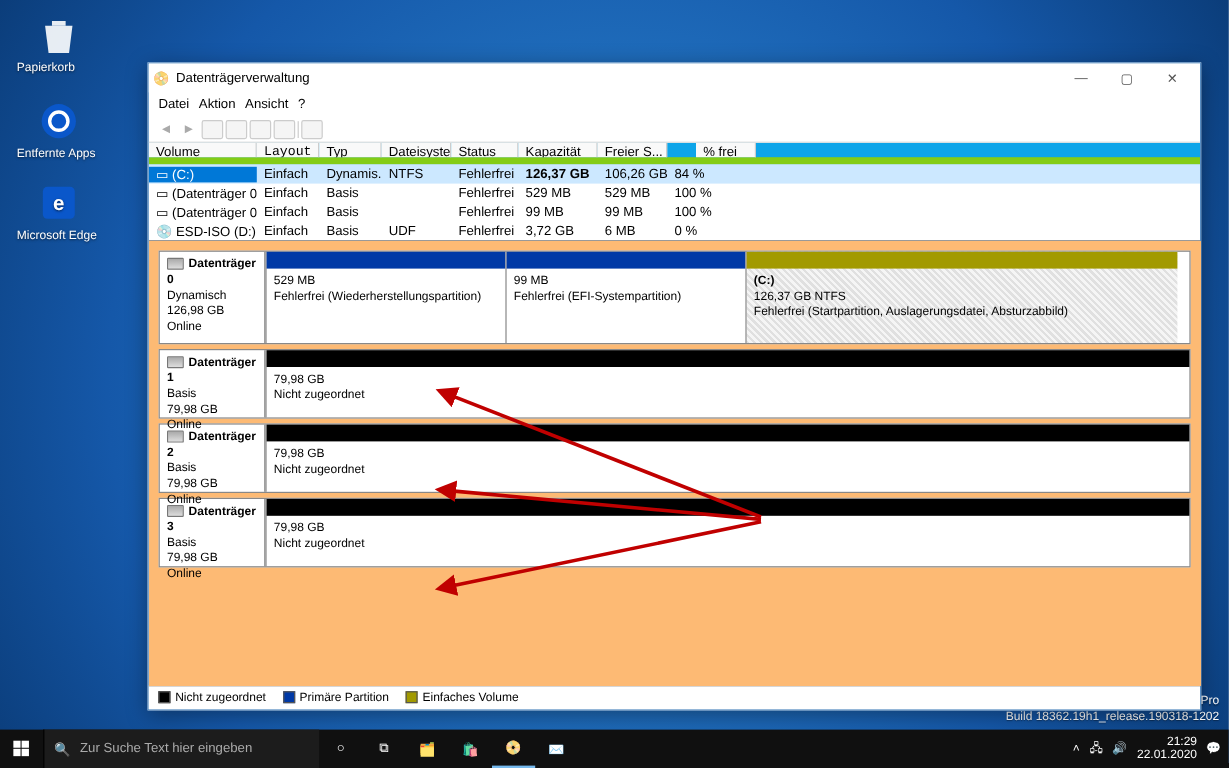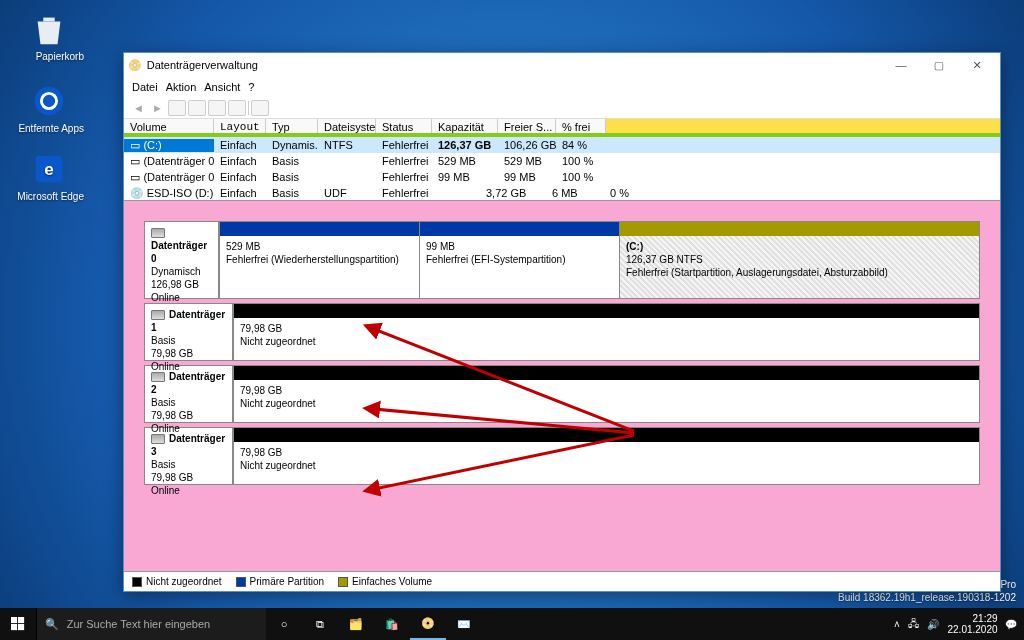--- a/index.html
+++ b/index.html
@@ -1,36 +1,36 @@
 <!DOCTYPE html>
 <html><head>
 <meta charset="utf-8">
 <style>
   * { box-sizing: border-box; }
   body { margin:0; width:1024px; height:640px; font-family:"Segoe UI",Tahoma,sans-serif; font-size:11px; background:radial-gradient(circle at 50% 50%,#2f8dd8 0%,#1558a9 70%,#0b3d7a 100%); overflow:hidden; position:relative; color:#000;}
-  .desktop-icon{position:absolute;width:70px;text-align:right;color:#fff;font-size:10px;text-shadow:0 1px 2px rgba(0,0,0,.6)}
+  .desktop-icon{position:absolute;width:70px;text-align:left;color:#fff;font-size:10px;text-shadow:0 1px 2px rgba(0,0,0,.6)}
   .desktop-icon .ic{width:38px;height:38px;margin:0 auto 3px}
   .taskbar{position:absolute;bottom:0;left:0;right:0;height:32px;background:#101010;display:flex;align-items:center;color:#fff}
   .tb-btn{width:36px;height:32px;display:flex;align-items:center;justify-content:center}
   .search{flex:0 0 230px;height:32px;background:#1c1c1c;display:flex;align-items:center;padding:0 8px;color:#aaa;border-left:1px solid #000}
   .tray{margin-left:auto;display:flex;align-items:center;gap:8px;padding-right:6px;font-size:10px}
   .watermark{position:absolute;right:8px;bottom:36px;color:#fff;font-size:10px;text-align:right;line-height:1.3;text-shadow:0 1px 1px rgba(0,0,0,.4)}
   .window{position:absolute;left:123px;top:52px;width:878px;height:540px;background:#fff;border:1px solid #5a8fc4;box-shadow:0 4px 18px rgba(0,0,0,.4);display:flex;flex-direction:column}
   .titlebar{height:24px;background:#fff;display:flex;align-items:center;padding:0 4px;font-size:11px}
   .titlebar .winctl{margin-left:auto;display:flex}
   .winctl div{width:38px;height:22px;display:flex;align-items:center;justify-content:center;font-family:Arial;font-size:11px;color:#555}
   .menubar{height:20px;display:flex;gap:8px;padding:0 8px;align-items:center;font-size:11px}
   .toolbar{height:22px;display:flex;gap:2px;padding:2px 6px;align-items:center;border-bottom:1px solid #ddd}
   .tool{width:18px;height:16px;border:1px solid #ccc;background:#f5f5f5;border-radius:2px}
-  .grid-head{display:flex;height:18px;background:#fde047;border-bottom:4px solid #84cc16}
+  .grid-head{display:flex;height:18px;background:#0ea5e9;border-bottom:6px solid #84cc16}
   .gh{border-right:1px solid #ccc;padding:2px 6px;overflow:hidden;white-space:nowrap;background:#f9f9f9}
   .grid-row{display:flex;height:16px;align-items:center}
   .gc{padding:0 6px;overflow:hidden;white-space:nowrap}
   .listarea{height:82px;overflow:hidden;border-bottom:1px solid #999}
-  .diskarea{flex:1;overflow:auto;background:#f9a8d4;padding:20px;position:relative}
+  .diskarea{flex:1;overflow:auto;background:#fdba74;padding:8px;position:relative}
   .diskrow{display:flex;background:#fff;border:1px solid #888;margin-bottom:4px}
   .diskrow.small{height:58px}
   .diskrow.tall{height:78px}
   .diskinfo{width:88px;border-right:1px solid #888;padding:4px 6px;font-size:10px;line-height:1.3}
   .diskbars{flex:1;display:flex}
   .part{flex:1;border-left:1px solid #888;display:flex;flex-direction:column}
   .part .bar{height:14px}
   .part .plabel{padding:4px 6px;font-size:10px;line-height:1.3;flex:1}
   .bar-blue{background:#0039a6}
   .bar-olive{background:#a29a00}
@@ -102,21 +102,21 @@
 
   <div class="listarea">
     <div class="grid-head" id="ghead">
         <div class="gh" style="width: 90px;">Volume</div>
         <div class="gh" style="width: 52px; font-family: Liberation Mono, monospace;">Layout</div>
         <div class="gh" style="width: 52px;">Typ</div>
         <div class="gh" style="width: 58px;">Dateisystem</div>
         <div class="gh" style="width: 56px;">Status</div>
         <div class="gh" style="width: 66px;">Kapazität</div>
         <div class="gh" style="width: 58px; text-align: right;">Freier S...</div>
-        <div class="gh" style="width: 50px;">% frei</div>
+        <div class="gh" style="width: 50px; margin-left: 24px;">% frei</div>
       </div>
     <div id="gbody">
         <div class="grid-row" style="background: rgb(204, 232, 255);">
           <div class="gc" style="width: 90px; background: rgb(0, 120, 215); color: rgb(255, 255, 255);"><span style="margin-right:3px">▭</span>(C:)</div>
           <div class="gc" style="width: 52px;">Einfach</div>
           <div class="gc" style="width: 52px;">Dynamis...</div>
           <div class="gc" style="width: 58px;">NTFS</div>
           <div class="gc" style="width: 56px;">Fehlerfrei ..</div>
           <div class="gc" style="width: 66px; font-weight: bold;">126,37 GB</div>
           <div class="gc" style="width: 58px;">106,26 GB</div>
@@ -141,21 +141,21 @@
           <div class="gc" style="width: 66px;">99 MB</div>
           <div class="gc" style="width: 58px;">99 MB</div>
           <div class="gc" style="width: 50px;">100 %</div>
         </div>
         <div class="grid-row">
           <div class="gc" style="width: 90px;"><span style="margin-right:3px">💿</span>ESD-ISO (D:)</div>
           <div class="gc" style="width: 52px;">Einfach</div>
           <div class="gc" style="width: 52px;">Basis</div>
           <div class="gc" style="width: 58px;">UDF</div>
           <div class="gc" style="width: 56px;">Fehlerfrei ..</div>
-          <div class="gc" style="width: 66px; margin-left: 48px;">3,72 GB</div>
+          <div class="gc" style="width: 66px;">3,72 GB</div>
           <div class="gc" style="width: 58px;">6 MB</div>
           <div class="gc" style="width: 50px;">0 %</div>
         </div>
       </div>
   </div>
 
   <div class="diskarea">
 
     <div class="diskrow tall">
       <div class="diskinfo">

